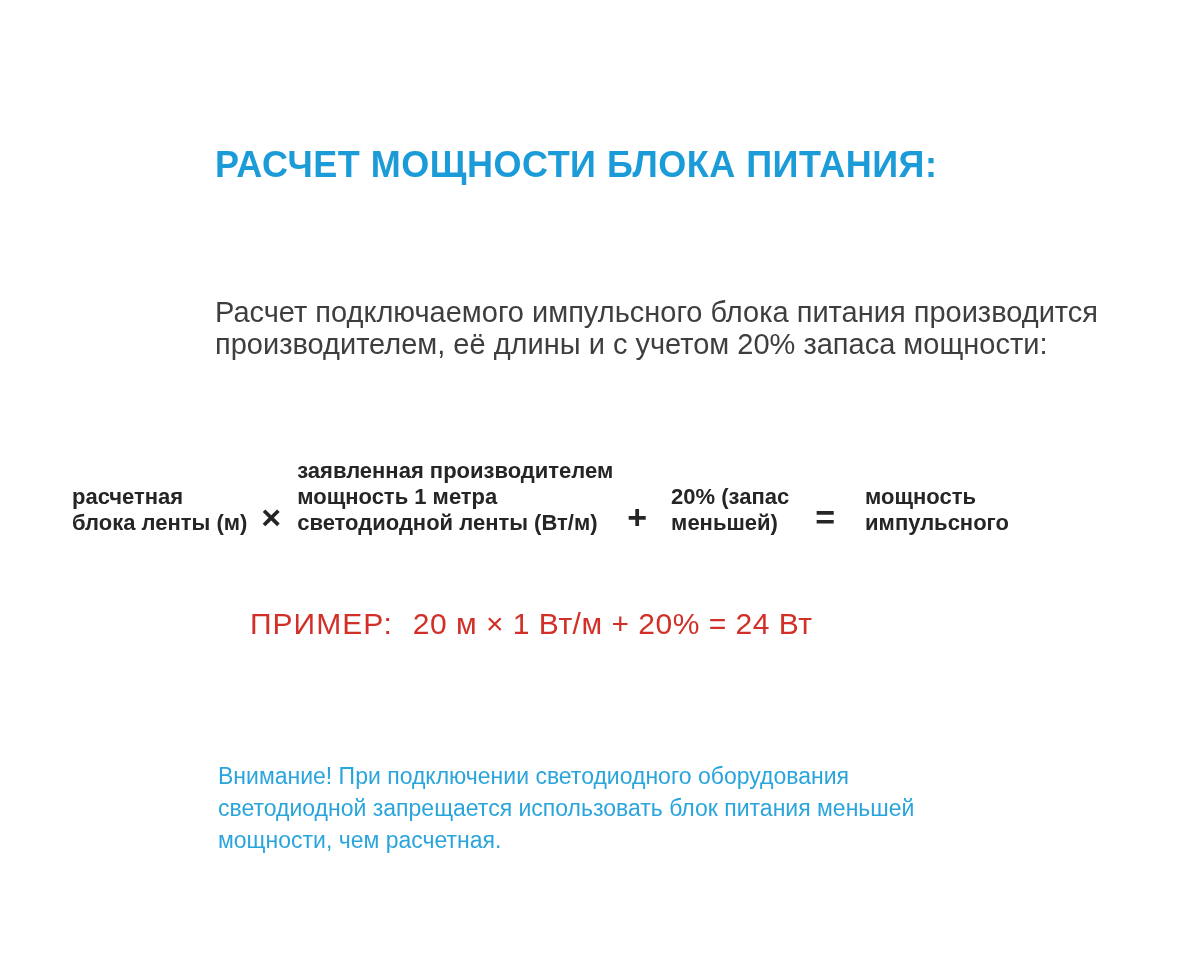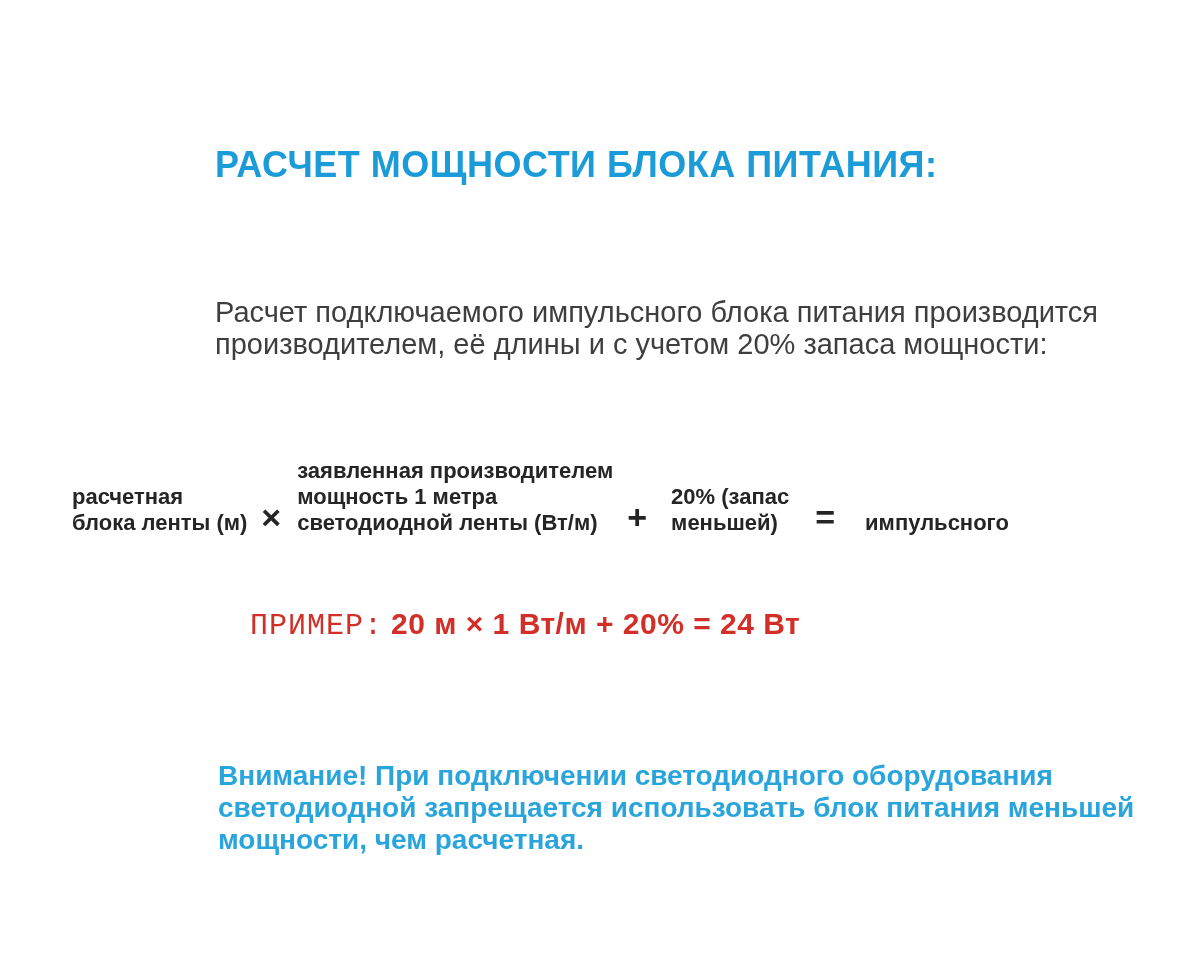--- a/index.html
+++ b/index.html
@@ -41,26 +41,26 @@
   }
   .op-multiply{margin:0 16px 0 14px;}
   .op-plus{margin:0 24px 0 14px;}
   .op-equals{margin:0 30px 0 26px;}
 
   .example{
     position:absolute;left:250px;top:606px;
     font-size:30px;line-height:36px;color:var(--example-red);
     white-space:nowrap;
   }
-  .example .prefix{font-weight:400;letter-spacing:1px;margin-right:8px;font-family:Liberation Mono, monospace;}
-  .example .expr{font-weight:700;letter-spacing:0.5px;}
+  .example .prefix{font-weight:400;letter-spacing:1px;margin-right:20px;}
+  .example .expr{font-weight:400;letter-spacing:0.5px;}
 
   .warning{
     position:absolute;left:218px;top:760px;
-    font-size:28px;line-height:32px;font-weight:700;
+    font-size:23px;line-height:32px;font-weight:400;
     color:var(--warning-blue);
   }
 </style>
 </head>
 <body>
 
 <h1 class="page-title">РАСЧЕТ МОЩНОСТИ БЛОКА ПИТАНИЯ:</h1>
 
 <div class="intro">
   <div>Расчет подключаемого импульсного блока питания производится</div>
@@ -78,20 +78,21 @@
     <div>мощность 1 метра</div>
     <div>светодиодной ленты (Вт/м)</div>
   </div>
   <div class="op op-plus">+</div>
   <div class="term">
     <div>20% (запас</div>
     <div>меньшей)</div>
   </div>
   <div class="op op-equals">=</div>
   <div class="term">
+    <div>мощность</div>
     <div>импульсного</div>
   </div>
 </div>
 
 <div class="example">
   <span class="prefix">ПРИМЕР:</span><span class="expr">20 м × 1 Вт/м + 20% = 24 Вт</span>
 </div>
 
 <div class="warning">
   <div>Внимание! При подключении светодиодного оборудования</div>

